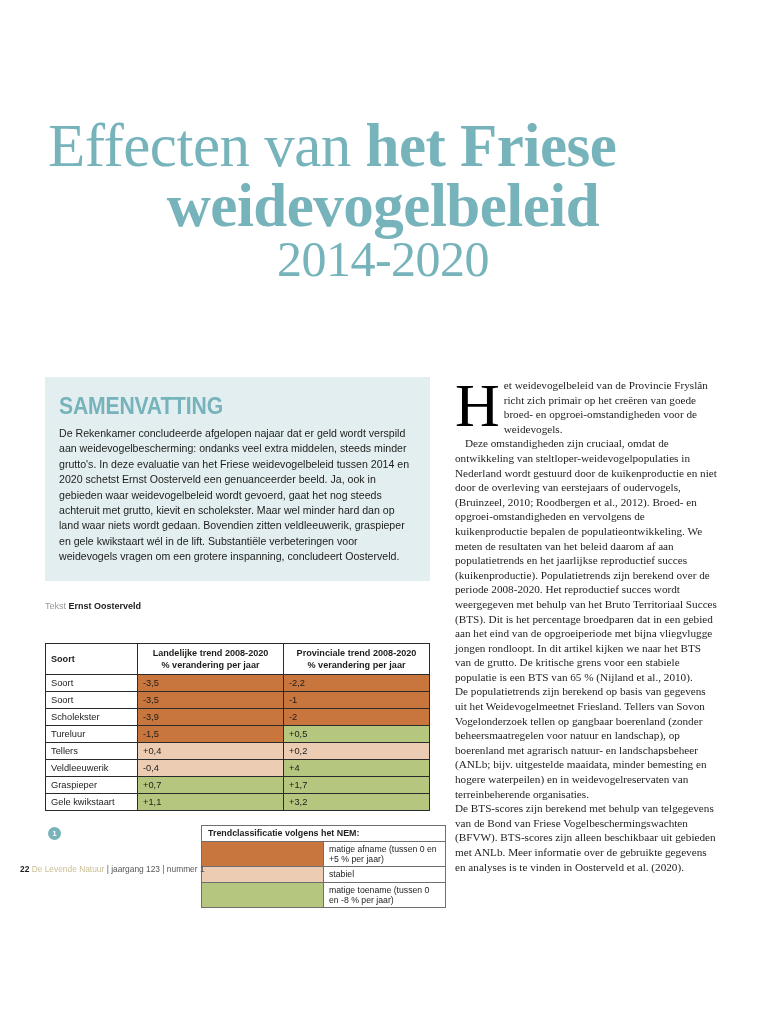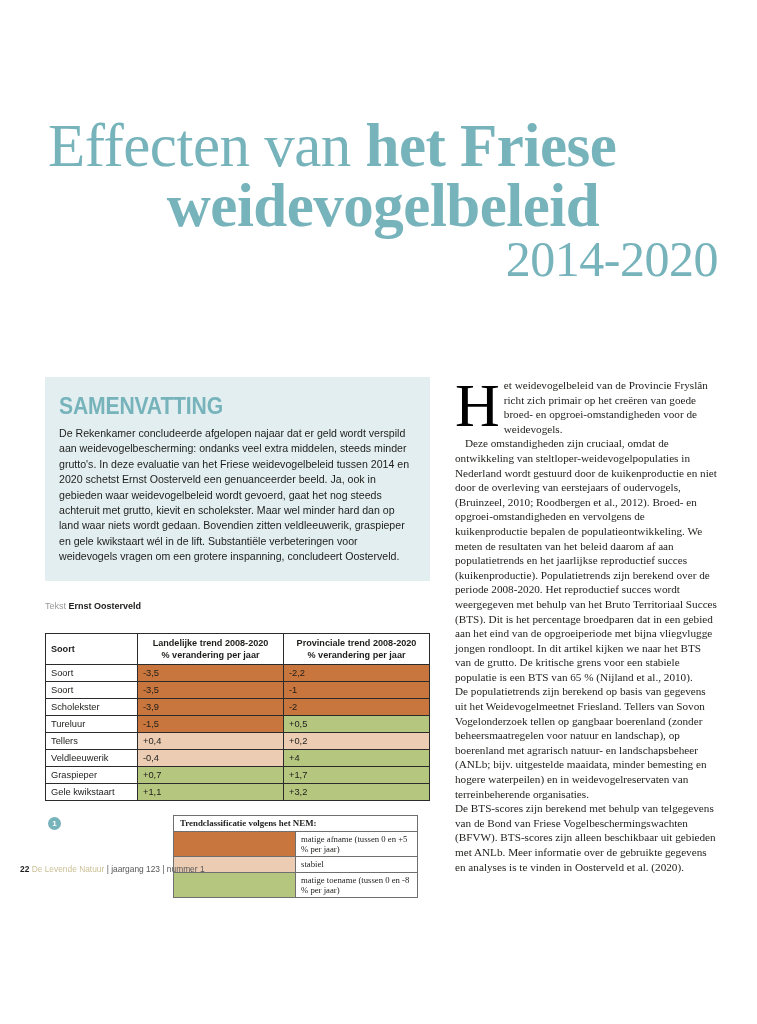--- a/index.html
+++ b/index.html
@@ -33,21 +33,21 @@
   .title-line1 .bold { font-weight: bold; }
   .title-line2 {
     font-size: 61px;
     font-weight: bold;
     text-align: center;
     margin-top: 4px;
     letter-spacing: -0.5px;
   }
   .title-line3 {
     font-size: 50px;
-    text-align: right;
+    text-align: center;
     margin-top: 2px;
     letter-spacing: -0.5px;
   }
 
   
   .left-col {
     position: absolute;
     left: 45px;
     top: 377px;
     width: 385px;
@@ -78,21 +78,21 @@
   .byline {
     margin-top: 20px;
     font-size: 9px;
     color: #1d1d1b;
   }
   .byline .lbl { color: #9a9a9a; font-weight: normal; }
   .byline .nm { font-weight: bold; color: #1d1d1b; }
 
   
   .trend-table {
-    margin-top: 22px;
+    margin-top: 32px;
     border-collapse: collapse;
     width: 385px;
     table-layout: fixed;
     font-size: 9.3px;
     color: #1d1d1b;
     padding-left: 16px;
   }
   .trend-table th,
   .trend-table td {
     border: 1px solid #2b2b2b;
@@ -130,28 +130,27 @@
     border-radius: 50%;
     background: #76b3bb;
     color: #ffffff;
     font-size: 8px;
     font-weight: bold;
     line-height: 13px;
     text-align: center;
   }
   .legend-table {
     position: absolute;
-    left: 128px;
+    left: 156px;
     top: 0;
     border-collapse: collapse;
     width: 245px;
     table-layout: fixed;
     font-size: 8.7px;
     color: #1d1d1b;
-    font-family: Liberation Serif, serif;
   }
   .legend-table td {
     border: 1px solid #6f6f6f;
     padding: 2px 5px;
     height: 16px;
   }
   .legend-table .legend-head {
     font-weight: bold;
     font-size: 8.9px;
     background: #ffffff;

